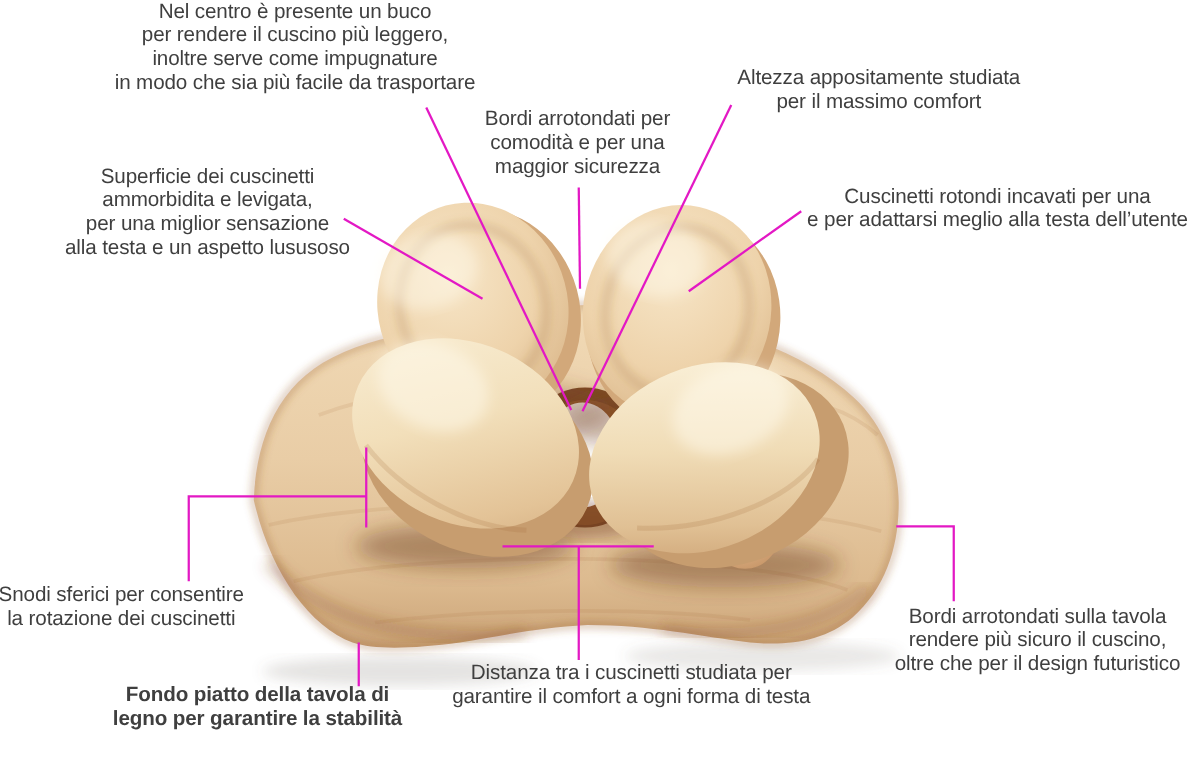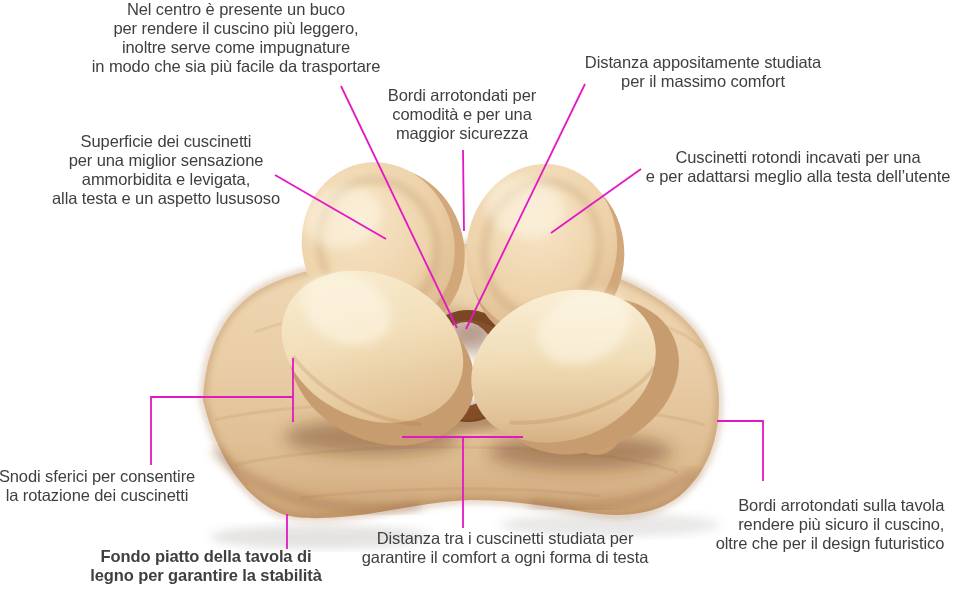--- a/index.html
+++ b/index.html
@@ -183,28 +183,28 @@
     <div>in modo che sia più facile da trasportare</div>
   </div>
 
   <div class="note" style="left:462px;top:86px;">
     <div>Bordi arrotondati per</div>
     <div>comodità e per una</div>
     <div>maggior sicurezza</div>
   </div>
 
   <div class="note" style="left:703px;top:53px;">
-    <div>Distanza appositamente studiata</div>
+    <div>Altezza appositamente studiata</div>
     <div>per il massimo comfort</div>
   </div>
 
   <div class="note" style="left:166px;top:132px;">
     <div>Superficie dei cuscinetti</div>
+    <div>ammorbidita e levigata,</div>
     <div>per una miglior sensazione</div>
-    <div>ammorbidita e levigata,</div>
     <div>alla testa e un aspetto lususoso</div>
   </div>
 
   <div class="note" style="left:798px;top:148px;">
     <div>Cuscinetti rotondi incavati per una</div>
     <div>e per adattarsi meglio alla testa dell’utente</div>
   </div>
 
   <div class="note" style="left:97px;top:467px;">
     <div>Snodi sferici per consentire</div>
@@ -214,19 +214,19 @@
   <div class="note" style="left:206px;top:547px;font-weight:bold;">
     <div>Fondo piatto della tavola di</div>
     <div>legno per garantire la stabilità</div>
   </div>
 
   <div class="note" style="left:505px;top:529px;">
     <div>Distanza tra i cuscinetti studiata per</div>
     <div>garantire il comfort a ogni forma di testa</div>
   </div>
 
-  <div class="note" style="left:830px;top:496px;text-align:right;">
+  <div class="note" style="left:830px;top:484px;">
     <div>Bordi arrotondati sulla tavola</div>
     <div>rendere più sicuro il cuscino,</div>
     <div>oltre che per il design futuristico</div>
   </div>
 
 </div>
 
 </body></html>

